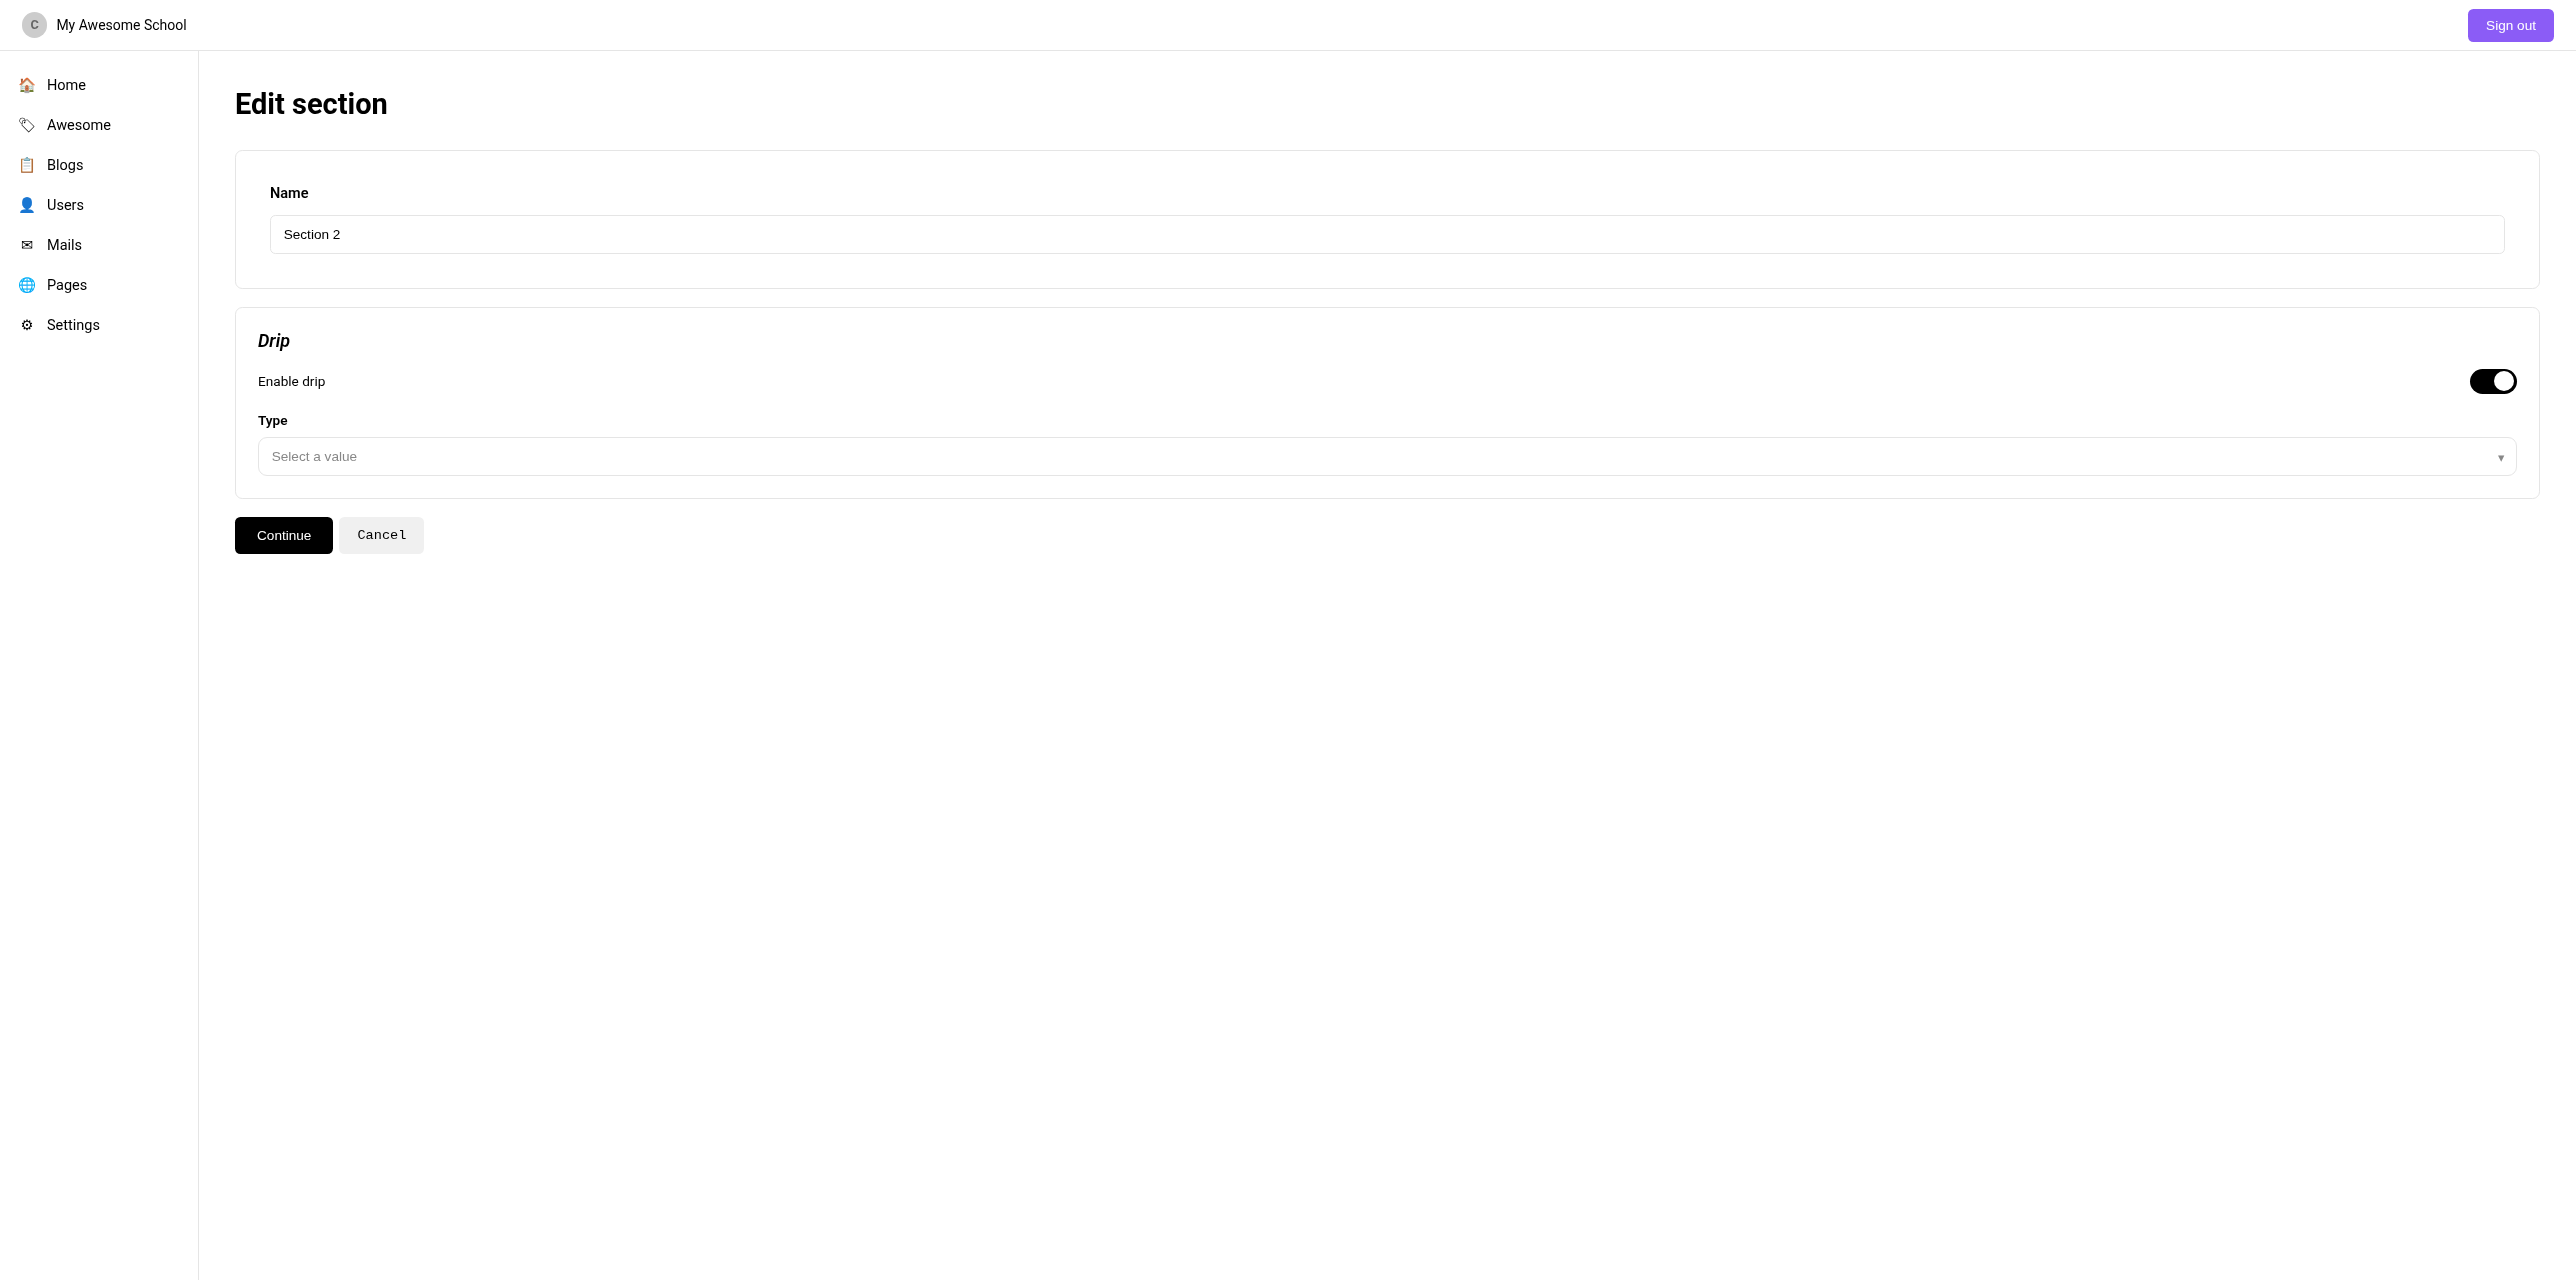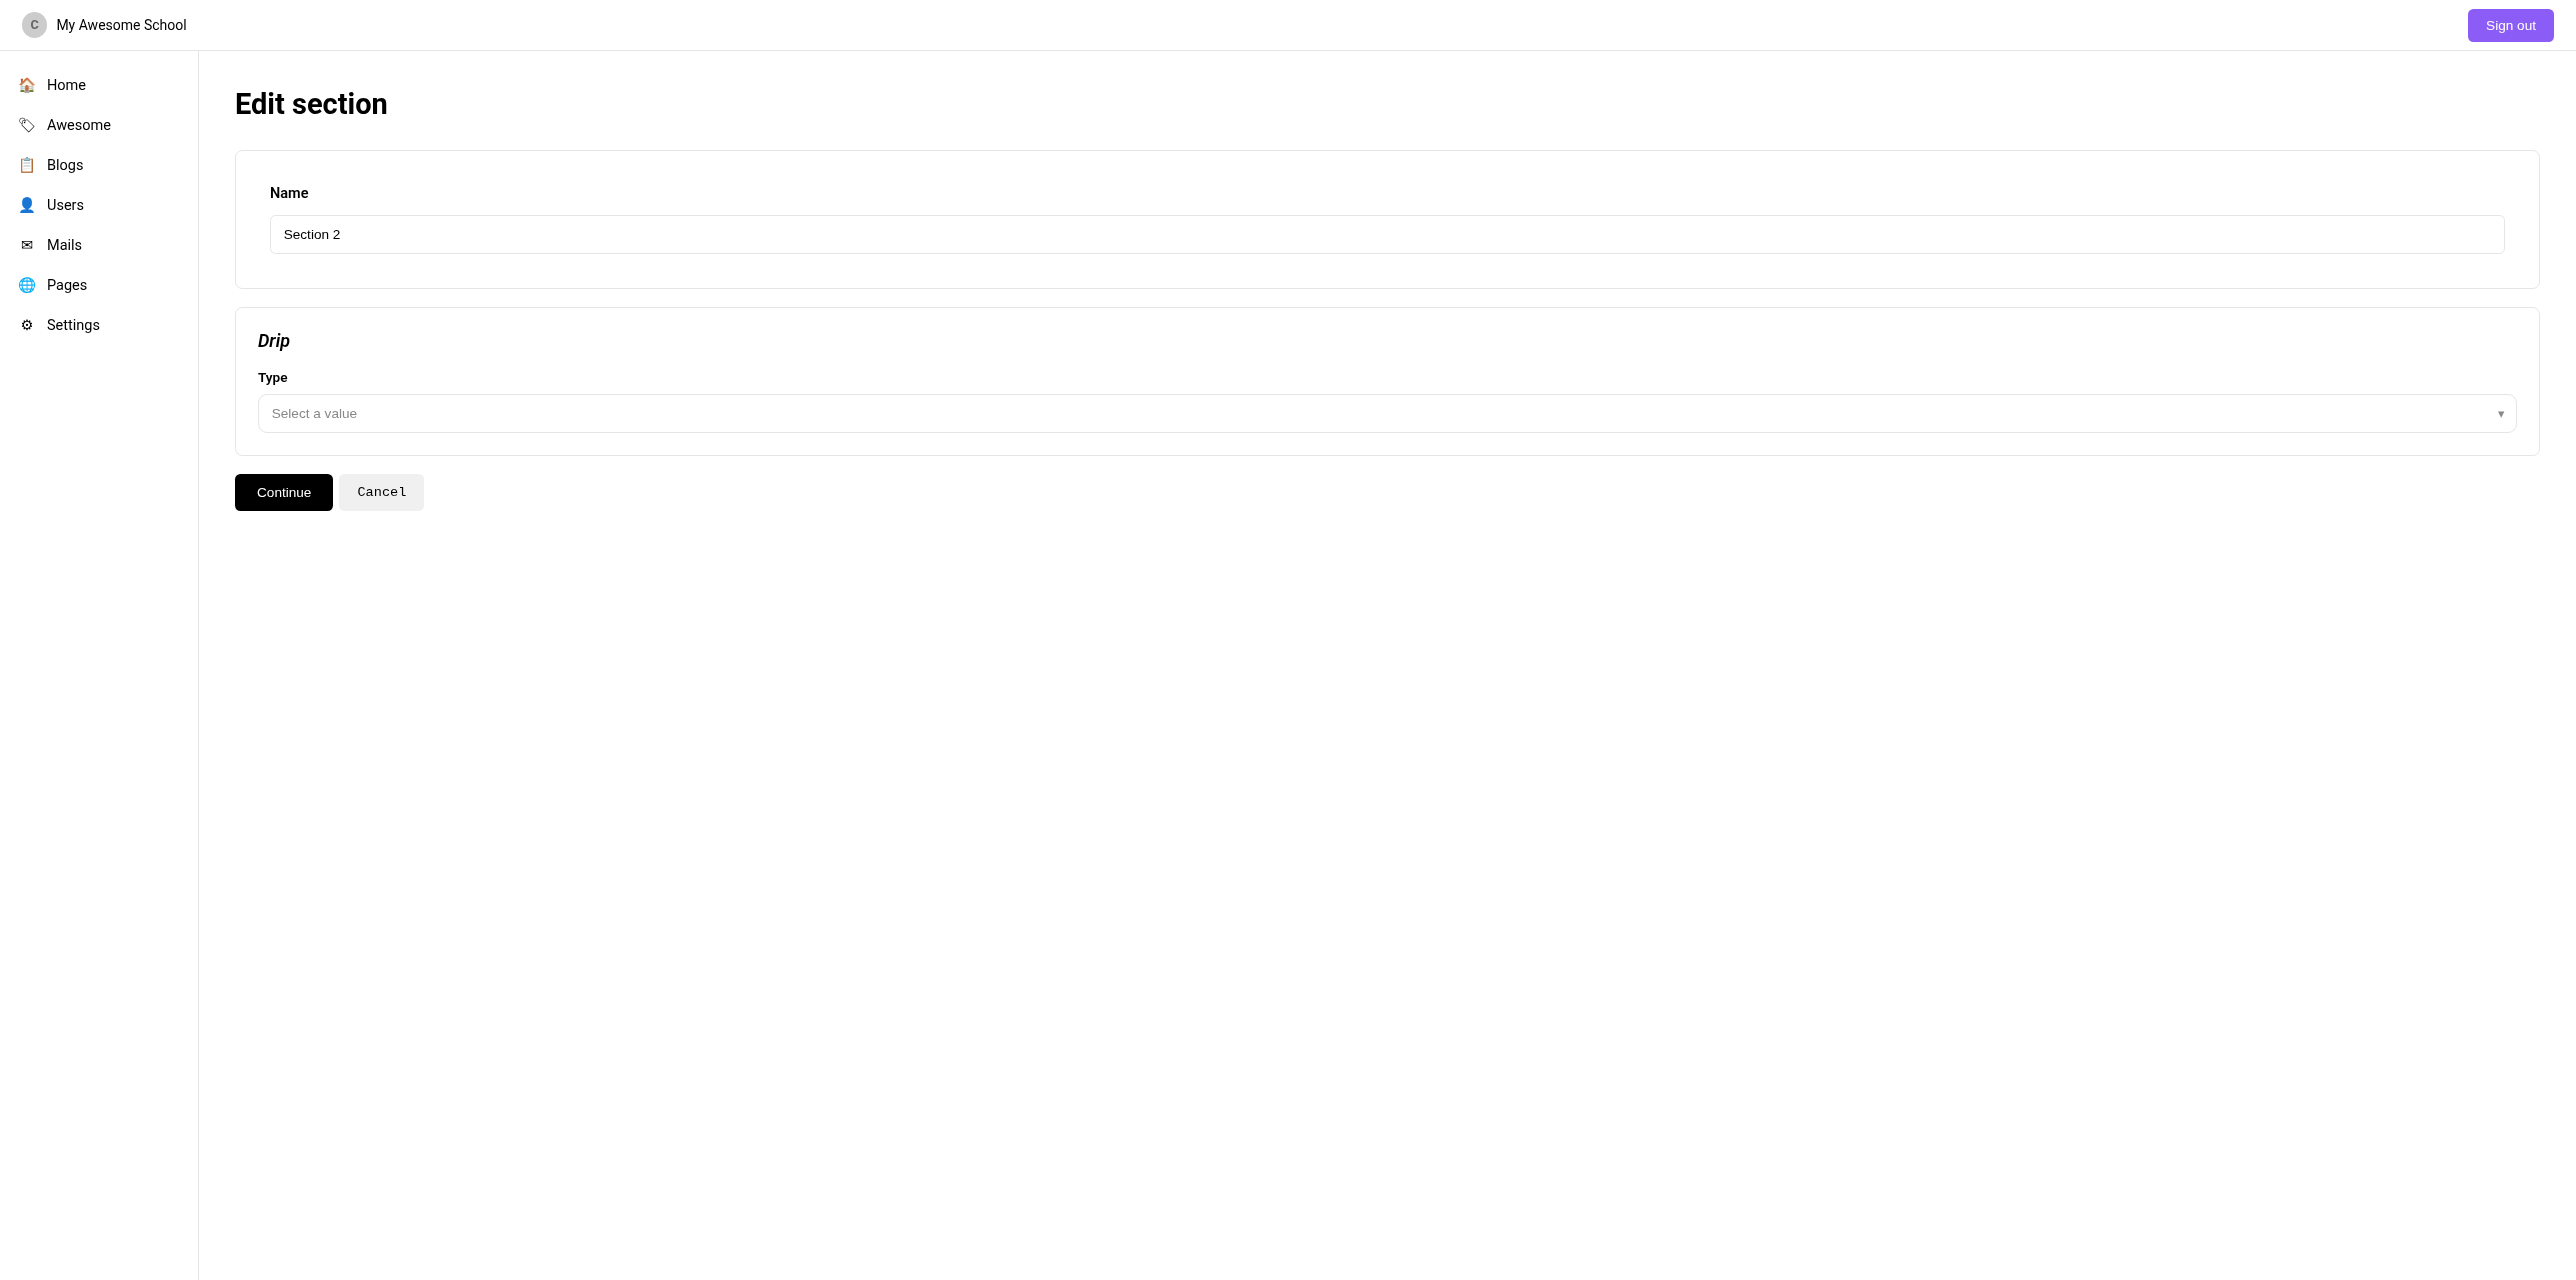--- a/index.html
+++ b/index.html
@@ -309,20 +309,27 @@
     <h1 class="page-title">Edit section</h1>
 
     <div class="card">
       <div class="card-label">Name</div>
       <input class="text-input" type="text" value="Section 2" style="">
     </div>
 
     <div class="drip-card">
       <div class="drip-title">Drip</div>
 
+      <div class="enable-drip-row">
+        <span class="enable-drip-label">Enable drip</span>
+        <label class="toggle-container">
+          <input class="toggle-input" type="checkbox" checked="" style="">
+          <span class="toggle-slider"></span>
+        </label>
+      </div>
 
       <div class="type-label">Type</div>
       <div class="select-wrapper">
         <select class="type-select">
           <option value="" label="Select a value">Select a value</option>
           <option value="immediately">Immediately</option>
           <option value="after_days">After X days</option>
           <option value="specific_date">On specific date</option>
         </select>
         <span class="select-chevron">▾</span>

